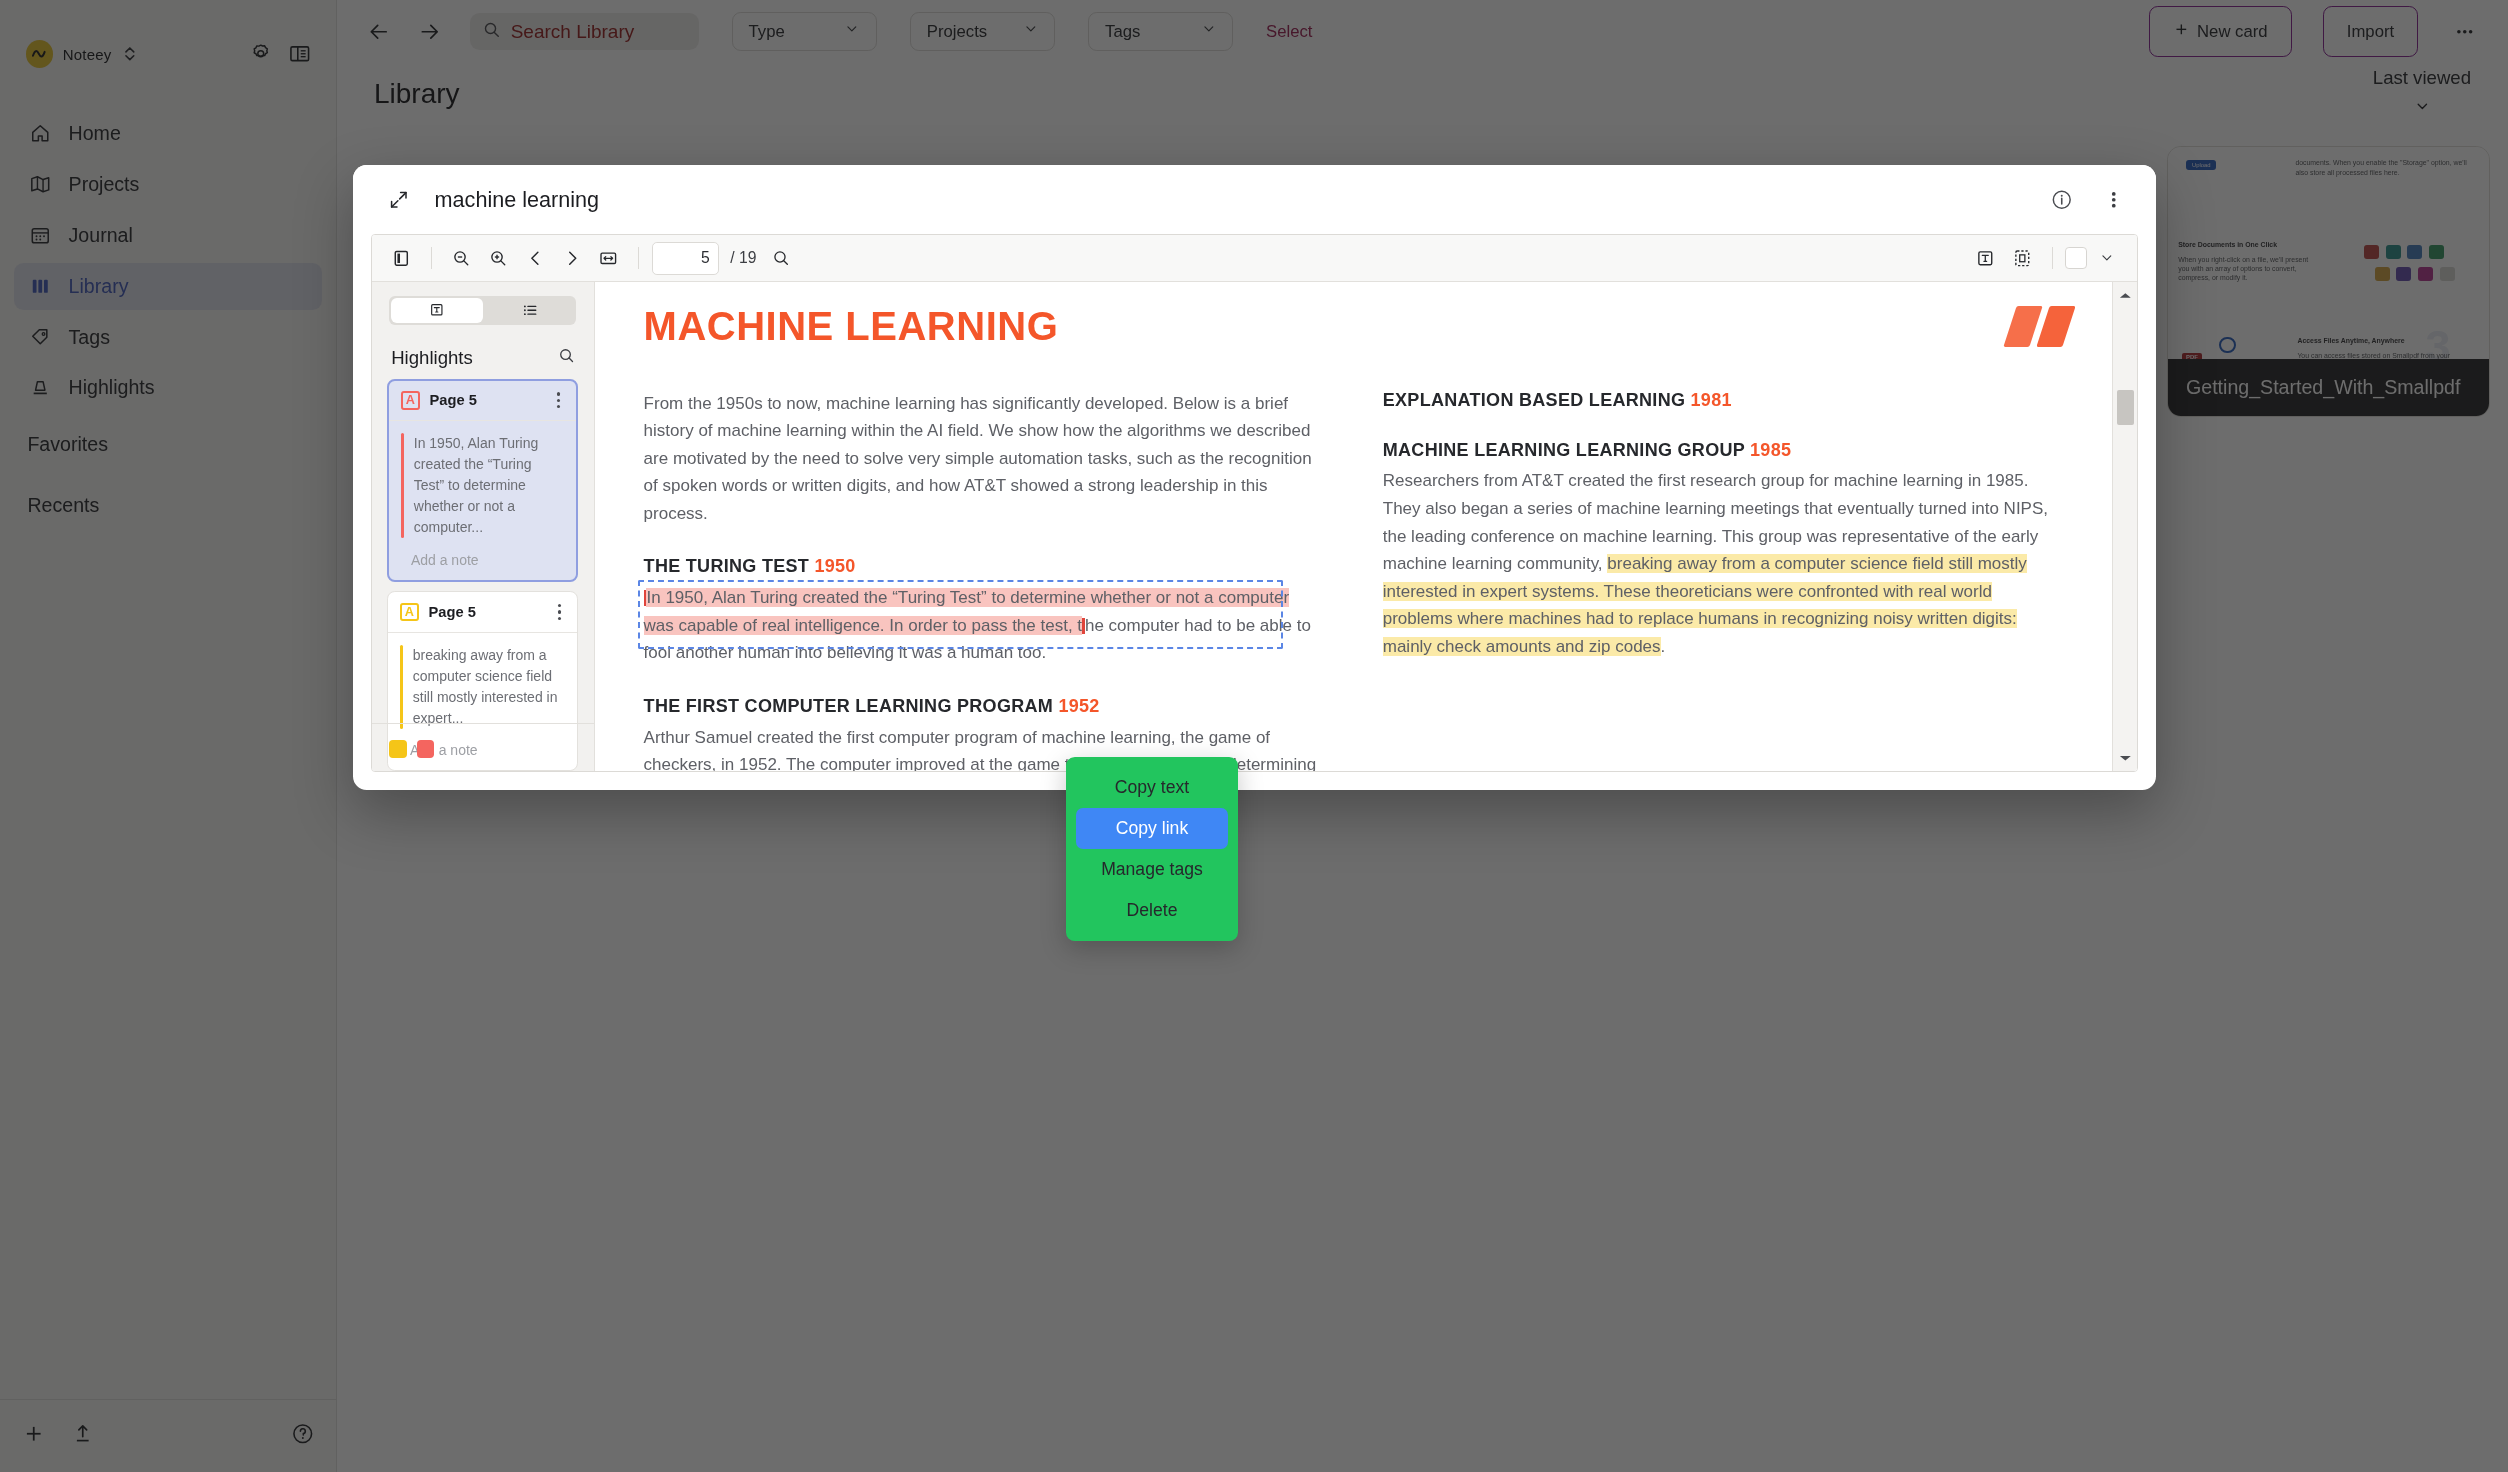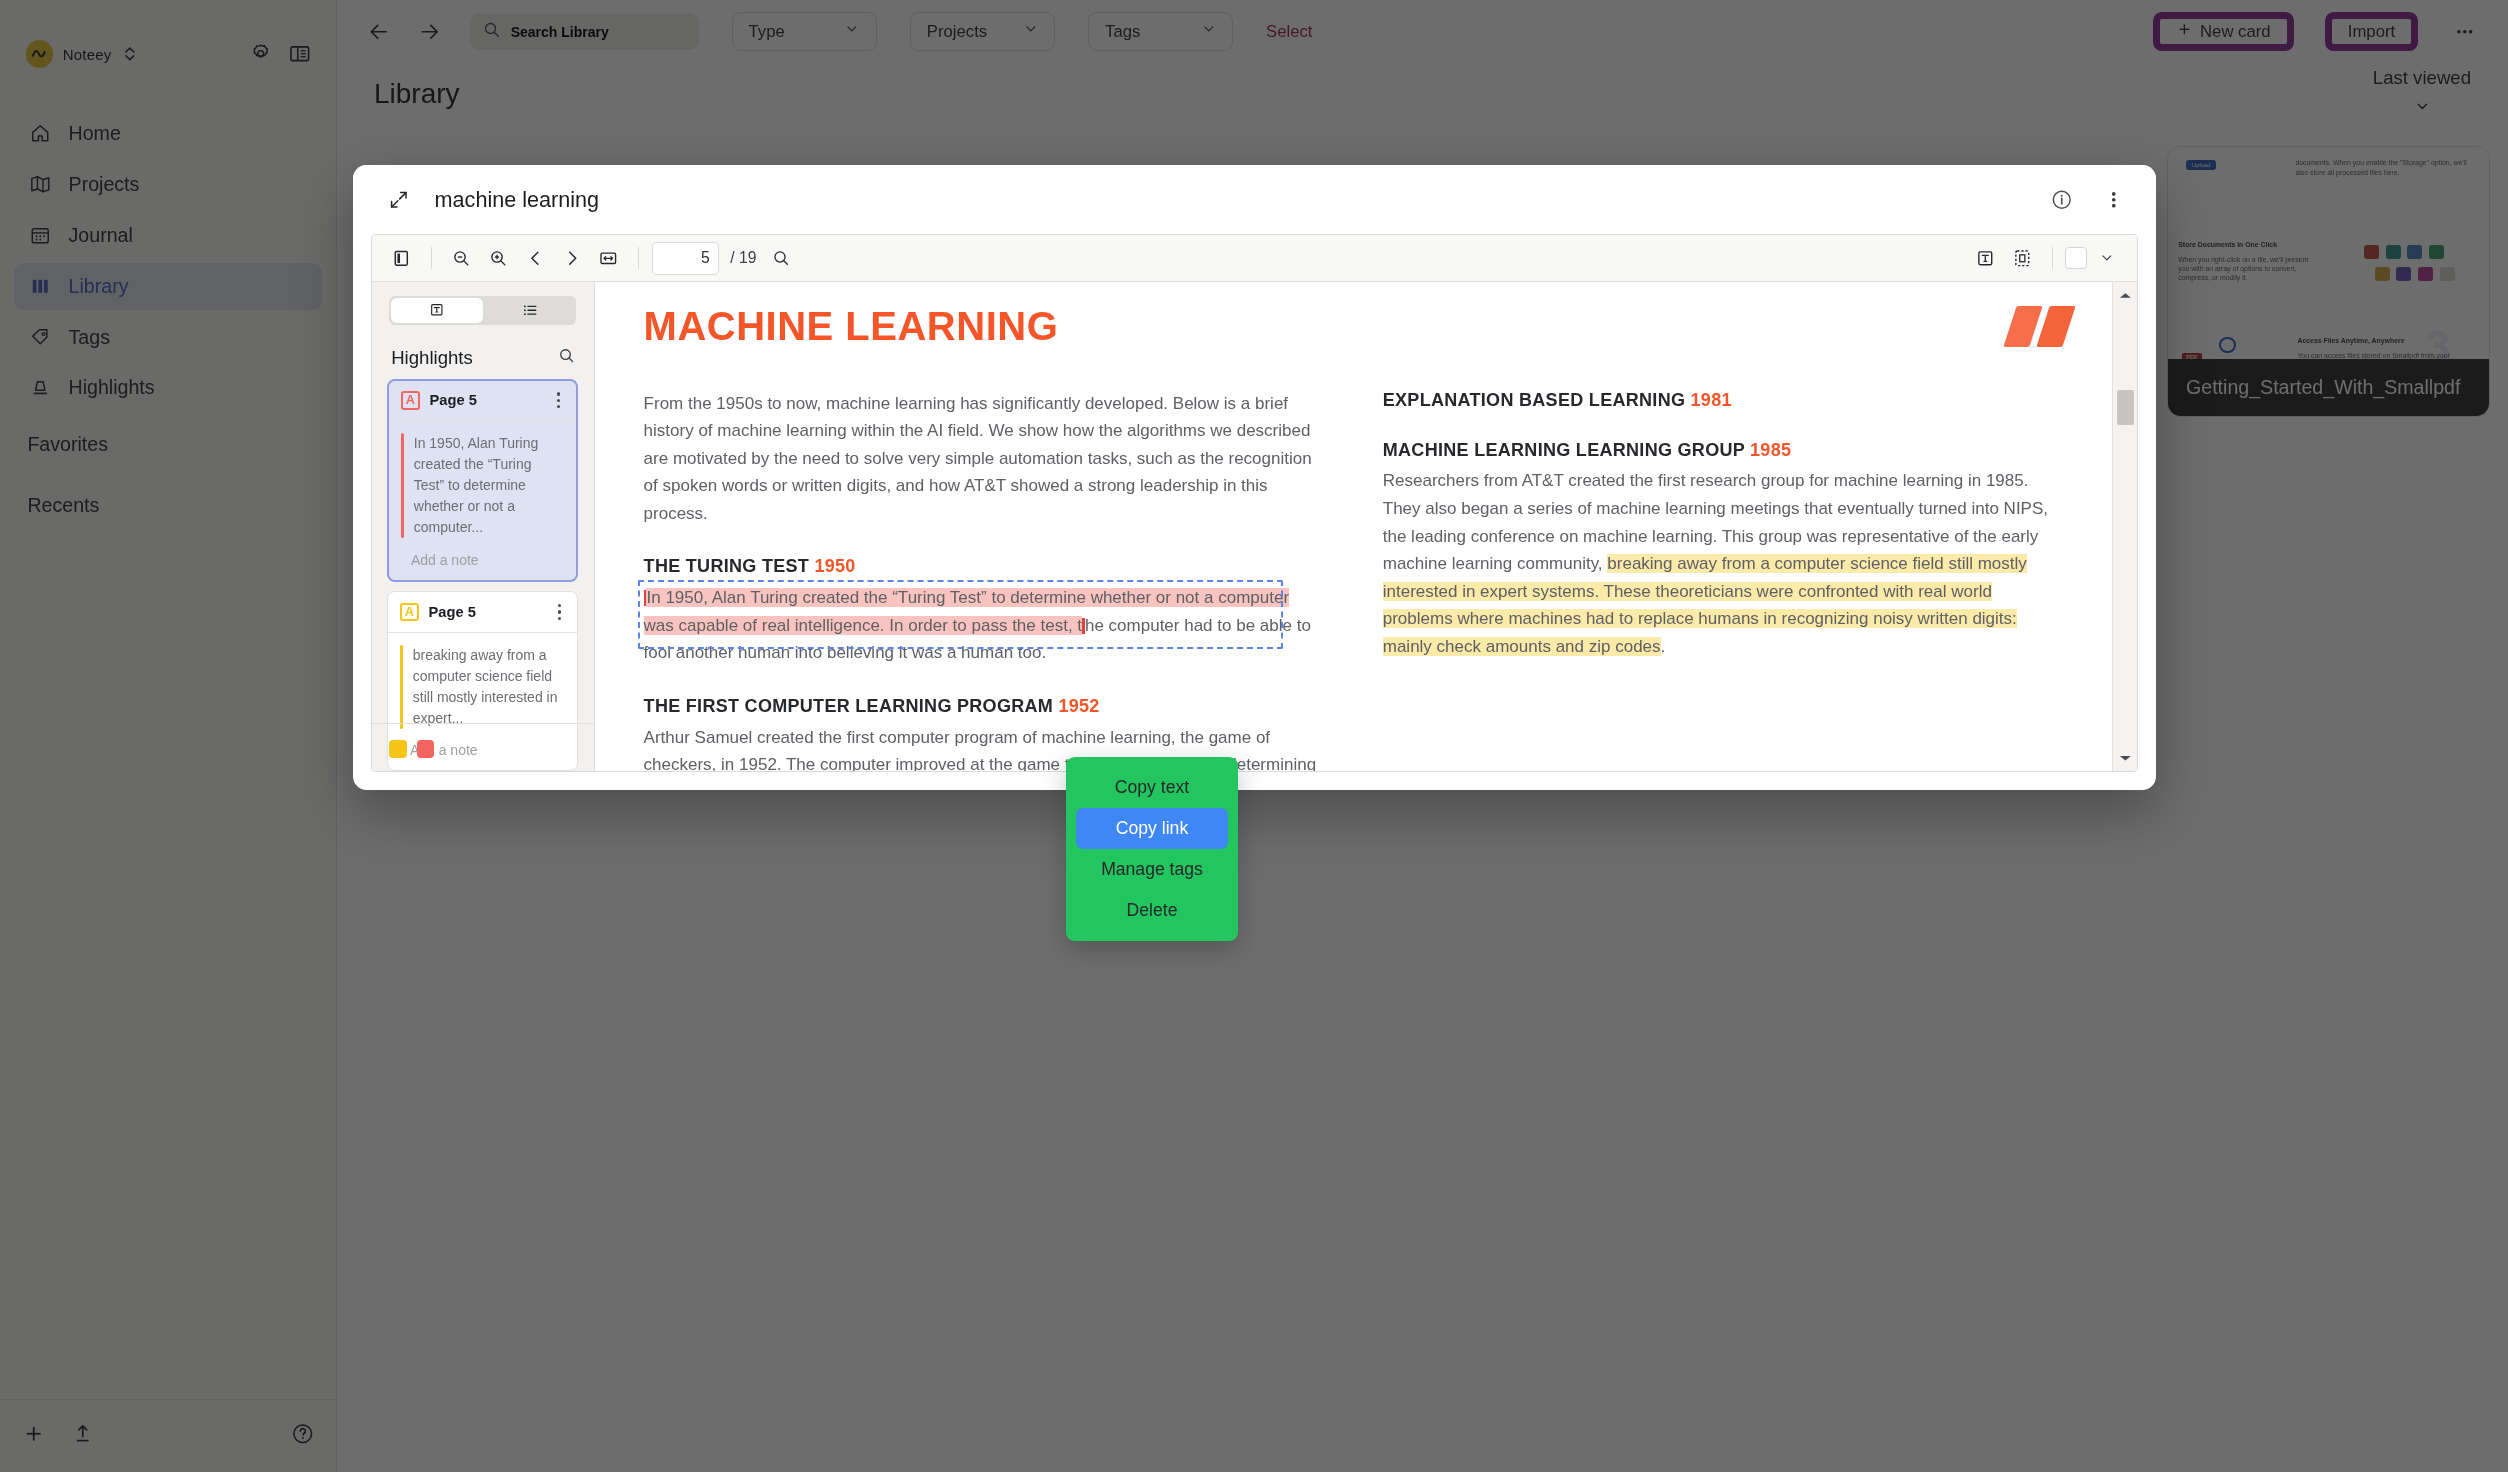--- a/index.html
+++ b/index.html
@@ -64,31 +64,31 @@
   #topbar {
     height: 63px; display:flex; align-items:center; gap: 17.6px;
     padding: 0 25.5px 0 25.5px;
   }
   .nav-arrow { width:33px;height:33px;display:flex;align-items:center;justify-content:center;}
   .search-box {
     width: 229px; height: 37px; background:#efedea; border-radius: 9.8px;
     display:flex; align-items:center; gap: 9.8px; padding: 0 12.7px;
     margin-left: 5.9px;
   }
-  .search-box .ph { font-size: 14px; color:#000000;font-weight:bold; }
+  .search-box .ph { font-size: 19px; color:#b91c1c; }
   .filter-btn {
     height: 39px; min-width: 145px; border:1px solid #dedcd8; border-radius:8.8px;
     display:flex; align-items:center; justify-content:space-between;
     padding: 0 15.7px; font-size: 16.7px; color:#2c2e33; margin-left: 15.7px;
   }
   .select-lbl { font-size:16.7px; color:#be185d; margin-left: 15px; }
   .tb-spacer { flex:1; }
   .tb-btn {
-    height: 39px; border:7px solid #a21caf; border-radius:8.8px;
-    display:flex; align-items:center; gap:7.8px; padding: 0 16px;
+    height: 51px; border:1px solid #a21caf; border-radius:8.8px;
+    display:flex; align-items:center; gap:7.8px; padding: 0 23px;
     font-size:16.7px; color:#2c2e33; margin-left: 13.7px;
   }
   .tb-dots { width:35px;height:35px; display:flex;align-items:center;justify-content:center; margin-left:11.8px;}
 
   #pagehead {
     height: 61px; display:flex; align-items:center; padding: 0 37px;
   }
   #pagehead .title { font-size: 28px; color:#1c1d21; font-weight:400; }
   #pagehead .sp { flex:1; }
   .sortsel { display:flex; align-items:center; gap:8.8px; font-size:18.6px; color:#2c2e33;flex-direction:column; }

